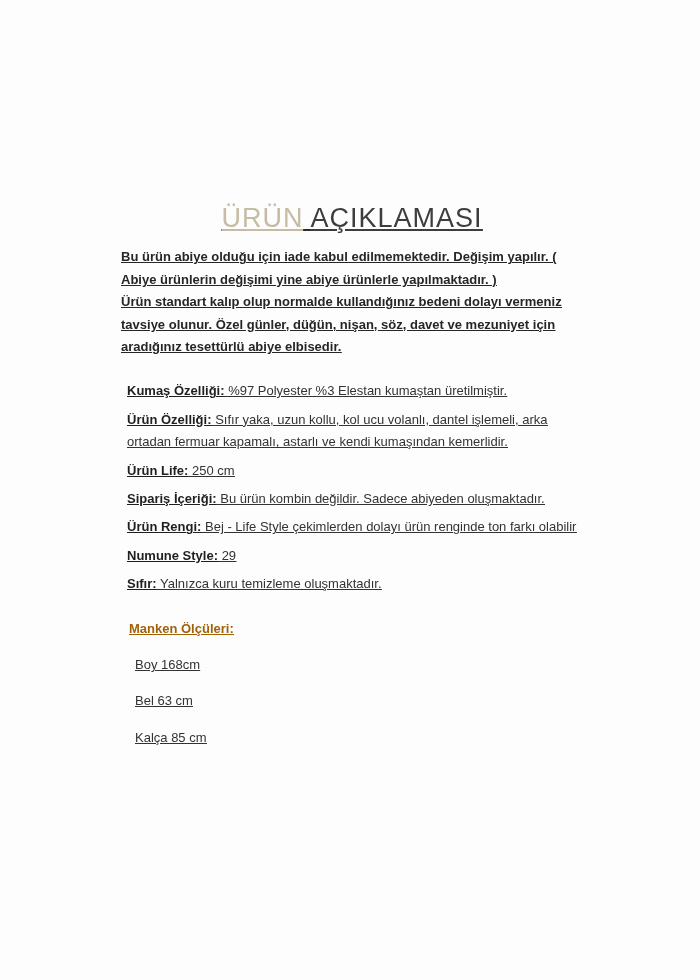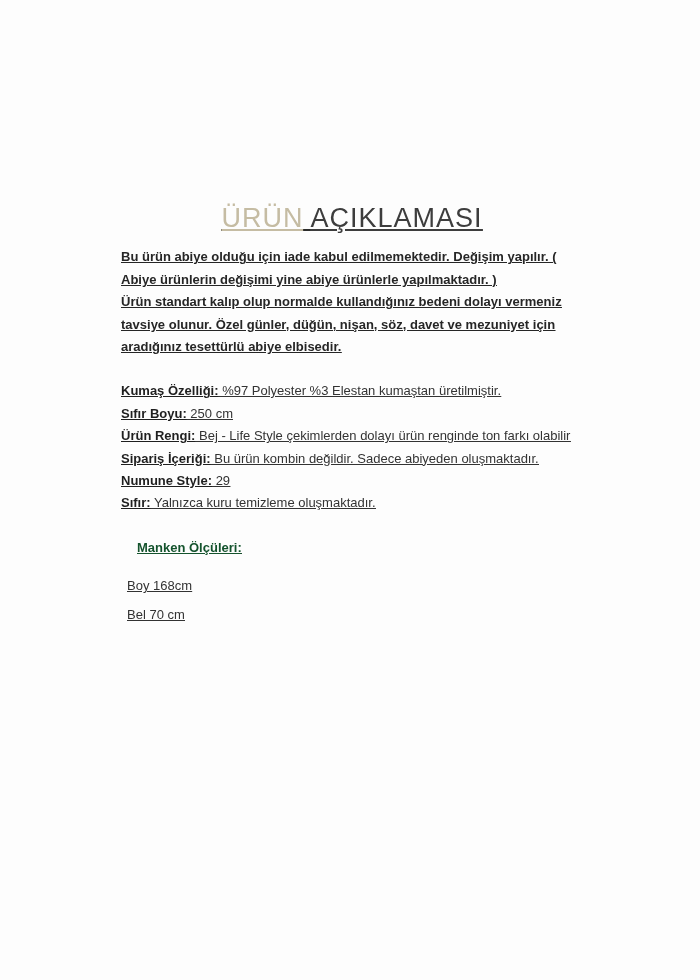--- a/index.html
+++ b/index.html
@@ -34,51 +34,53 @@
   .body-text {
     font-size: 13px;
     line-height: 22.4px;
   }
   .intro p {
     font-weight: 700;
     color: #262626;
     margin: 0;
   }
   .specs { margin-top: 22px; }
-  .spec-row { margin: 0; color: #333333; }
+  .spec-row { margin: 6px; color: #333333; }
   .spec-row strong { font-weight: 700; color: #1f1f1f; }
   .measurements { margin-top: 22px; }
-  .measurements .m-head { font-weight: 700; color: #14532d; margin: 16px; }
-  .measurements p { margin: 6px; color: #333333; }
+  .measurements .m-head { font-weight: 700; color: #a16207; margin: 8px; }
+  .measurements p { margin: 14px; color: #333333; }
 </style>
 </head>
 <body>
 
 <div class="page">
   <div class="content">
 
     <h1 class="title"><span class="accent">ÜRÜN</span> <span class="rest">AÇIKLAMASI</span></h1>
 
     <div class="body-text">
 
       <div class="intro">
         <p>Bu ürün abiye olduğu için iade kabul edilmemektedir. Değişim yapılır. ( Abiye ürünlerin değişimi yine abiye ürünlerle yapılmaktadır. )</p>
         <p>Ürün standart kalıp olup normalde kullandığınız bedeni dolayı vermeniz tavsiye olunur. Özel günler, düğün, nişan, söz, davet ve mezuniyet için aradığınız tesettürlü abiye elbisedir.</p>
       </div>
 
       <div class="specs">
         <p class="spec-row"><strong>Kumaş Özelliği:</strong> <span>%97 Polyester %3 Elestan kumaştan üretilmiştir.</span></p>
-        <p class="spec-row"><strong>Sıfır Boyu:</strong> <span>250 cm</span></p>
+        <p class="spec-row"><strong>Ürün Özelliği:</strong> <span>Sıfır yaka, uzun kollu, kol ucu volanlı, dantel işlemeli, arka ortadan fermuar kapamalı, astarlı ve kendi kumaşından kemerlidir.</span></p>
+        <p class="spec-row"><strong>Ürün Life:</strong> <span>250 cm</span></p>
+        <p class="spec-row"><strong>Sipariş İçeriği:</strong> <span>Bu ürün kombin değildir. Sadece abiyeden oluşmaktadır.</span></p>
         <p class="spec-row"><strong>Ürün Rengi:</strong> <span>Bej - Life Style çekimlerden dolayı ürün renginde ton farkı olabilir</span></p>
-        <p class="spec-row"><strong>Sipariş İçeriği:</strong> <span>Bu ürün kombin değildir. Sadece abiyeden oluşmaktadır.</span></p>
         <p class="spec-row"><strong>Numune Style:</strong> <span>29</span></p>
         <p class="spec-row"><strong>Sıfır:</strong> <span>Yalnızca kuru temizleme oluşmaktadır.</span></p>
       </div>
 
       <div class="measurements">
         <p class="m-head">Manken Ölçüleri:</p>
         <p>Boy 168cm</p>
-        <p>Bel 70 cm</p>
+        <p>Bel 63 cm</p>
+        <p>Kalça 85 cm</p>
       </div>
 
     </div>
   </div>
 </div>
 
 </body></html>

